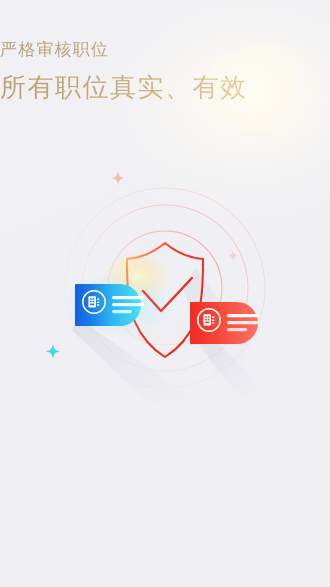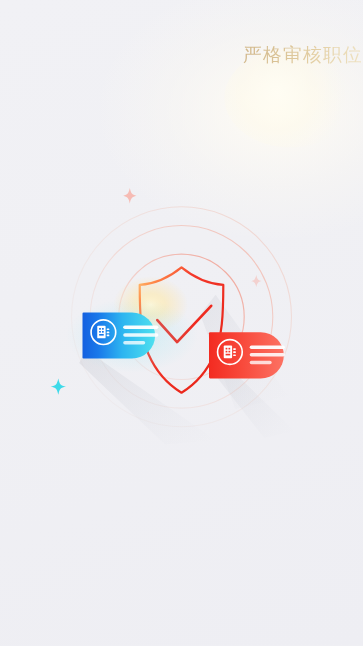--- a/index.html
+++ b/index.html
@@ -17,21 +17,21 @@
       radial-gradient(ellipse 220px 160px at 76% 17%, rgba(255,252,244,0.95) 0%, rgba(250,248,243,0.45) 45%, rgba(240,240,244,0) 75%),
       linear-gradient(160deg, #f1f1f5 0%, #f0f0f4 40%, #eeeef3 100%);
   }
 
   
   .headline {
     position: absolute;
     left: 0;
     right: 0;
     top: 38px;
-    text-align: right;
+    text-align: left;
     user-select: none;
   }
   .headline-line1 {
     font-size: 17px;
     letter-spacing: 1.2px;
     line-height: 24px;
     font-weight: 400;
     background: linear-gradient(100deg, #b79a6d 0%, #c0a477 35%, #caae80 60%, #e2cda1 85%, #efe3c4 100%);
     -webkit-background-clip: text;
     background-clip: text;
@@ -73,20 +73,21 @@
   .stage svg { display: block; }
 </style>
 </head>
 <body>
 
 <div id="screen">
 
   <div class="headline-glow"></div>
   <div class="headline">
     <div class="headline-line1">严格审核职位</div>
+    <div class="headline-line2">所有职位真实、有效</div>
   </div>
 
   <div class="stage">
     <svg width="330" height="587" viewBox="0 0 330 587" xmlns="http://www.w3.org/2000/svg">
       <defs>
 
         <linearGradient id="ringGradInner" x1="0" y1="1" x2="1" y2="0">
           <stop offset="0%" stop-color="#e8dfe1" stop-opacity="0.35"></stop>
           <stop offset="40%" stop-color="#f3cbc4" stop-opacity="0.75"></stop>
           <stop offset="100%" stop-color="#f09a8c" stop-opacity="0.95"></stop>

